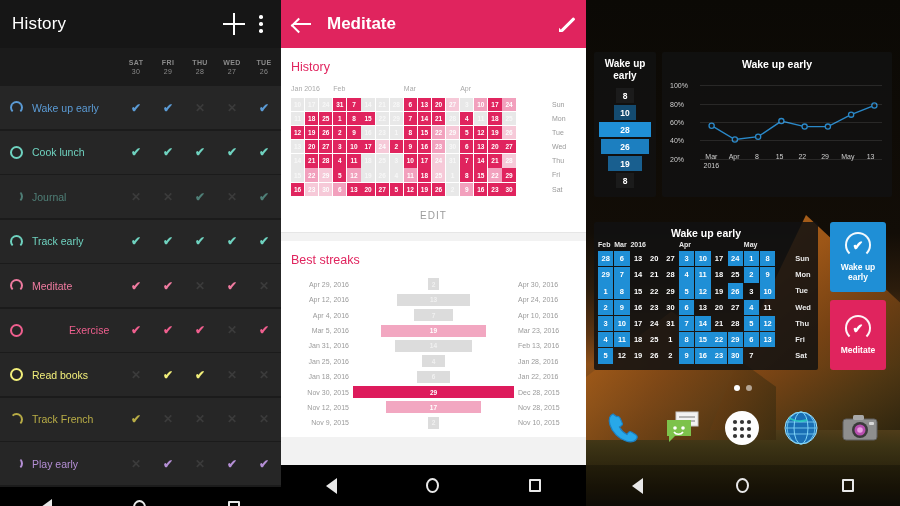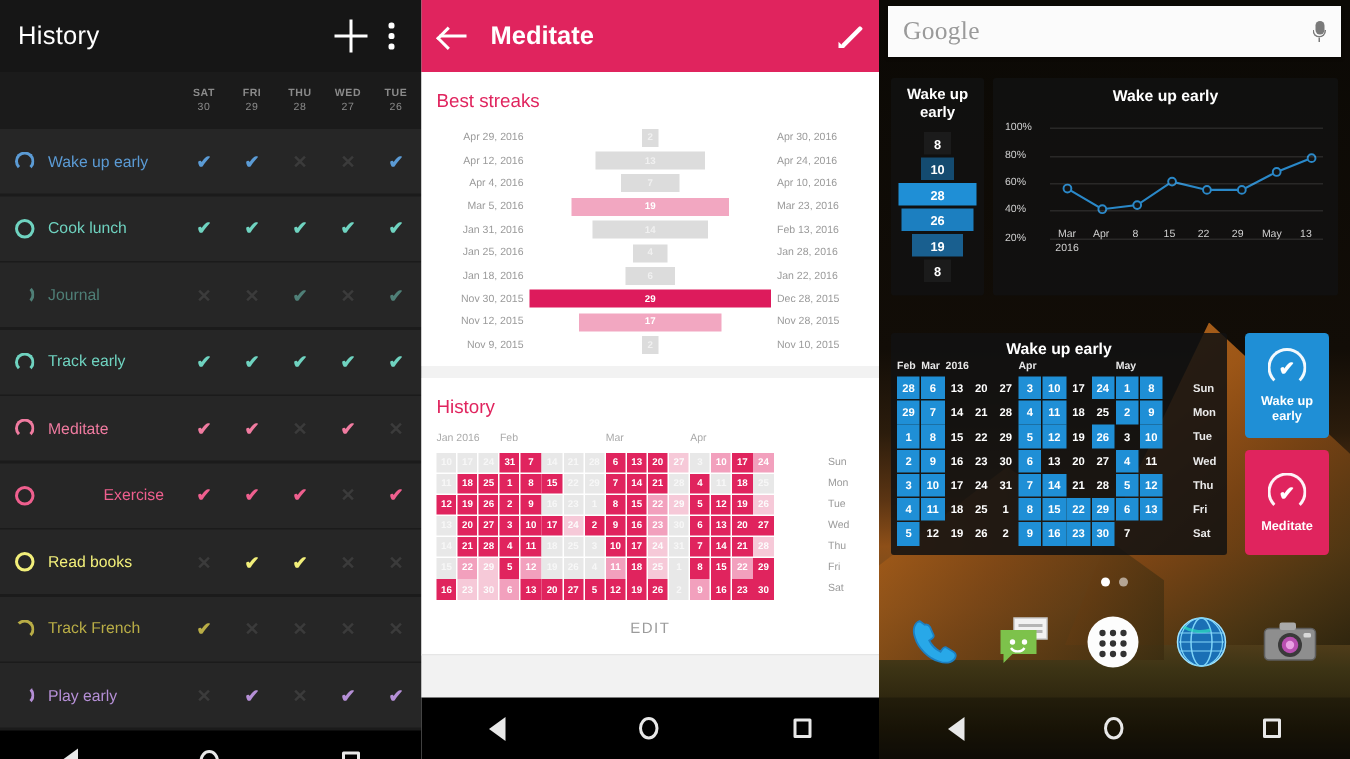--- a/index.html
+++ b/index.html
@@ -289,116 +289,20 @@
 
   <div id="panel-detail">
     <div class="appbar-pink">
       <div class="arrow-back"></div>
       <div class="title">Meditate</div>
       <div class="spacer" style="flex:1"></div>
       <div class="pencil"></div>
     </div>
 
     <div style="flex:1;overflow:hidden;background:#f2f2f2">
-      <div class="card" style="border-bottom:none">
-        <div class="card-title">Best streaks</div>
-        <div class="streaks" id="streaks">
-            <div class="strow">
-              <div class="sd">Apr 29, 2016</div>
-              <div class="strack">
-                <div style="width: 46.5517%;"></div>
-                <div class="sbar" style="width: 6.89655%; background: rgb(220, 220, 220); color: rgb(240, 240, 240);">2</div>
-                <div style="width: 46.5517%;"></div>
-              </div>
-              <div class="sd right">Apr 30, 2016</div>
-            </div>
-            <div class="strow">
-              <div class="sd">Apr 12, 2016</div>
-              <div class="strack">
-                <div style="width: 27.5862%;"></div>
-                <div class="sbar" style="width: 44.8276%; background: rgb(220, 220, 220); color: rgb(240, 240, 240);">13</div>
-                <div style="width: 27.5862%;"></div>
-              </div>
-              <div class="sd right">Apr 24, 2016</div>
-            </div>
-            <div class="strow">
-              <div class="sd">Apr 4, 2016</div>
-              <div class="strack">
-                <div style="width: 37.931%;"></div>
-                <div class="sbar" style="width: 24.1379%; background: rgb(220, 220, 220); color: rgb(240, 240, 240);">7</div>
-                <div style="width: 37.931%;"></div>
-              </div>
-              <div class="sd right">Apr 10, 2016</div>
-            </div>
-            <div class="strow">
-              <div class="sd">Mar 5, 2016</div>
-              <div class="strack">
-                <div style="width: 17.2414%;"></div>
-                <div class="sbar" style="width: 65.5172%; background: rgb(242, 167, 193); color: rgb(255, 255, 255);">19</div>
-                <div style="width: 17.2414%;"></div>
-              </div>
-              <div class="sd right">Mar 23, 2016</div>
-            </div>
-            <div class="strow">
-              <div class="sd">Jan 31, 2016</div>
-              <div class="strack">
-                <div style="width: 25.8621%;"></div>
-                <div class="sbar" style="width: 48.2759%; background: rgb(220, 220, 220); color: rgb(240, 240, 240);">14</div>
-                <div style="width: 25.8621%;"></div>
-              </div>
-              <div class="sd right">Feb 13, 2016</div>
-            </div>
-            <div class="strow">
-              <div class="sd">Jan 25, 2016</div>
-              <div class="strack">
-                <div style="width: 43.1034%;"></div>
-                <div class="sbar" style="width: 13.7931%; background: rgb(220, 220, 220); color: rgb(240, 240, 240);">4</div>
-                <div style="width: 43.1034%;"></div>
-              </div>
-              <div class="sd right">Jan 28, 2016</div>
-            </div>
-            <div class="strow">
-              <div class="sd">Jan 18, 2016</div>
-              <div class="strack">
-                <div style="width: 39.6552%;"></div>
-                <div class="sbar" style="width: 20.6897%; background: rgb(220, 220, 220); color: rgb(240, 240, 240);">6</div>
-                <div style="width: 39.6552%;"></div>
-              </div>
-              <div class="sd right">Jan 22, 2016</div>
-            </div>
-            <div class="strow">
-              <div class="sd">Nov 30, 2015</div>
-              <div class="strack">
-                <div style="width: 0%;"></div>
-                <div class="sbar" style="width: 100%; background: rgb(221, 27, 92); color: rgb(255, 255, 255);">29</div>
-                <div style="width: 0%;"></div>
-              </div>
-              <div class="sd right">Dec 28, 2015</div>
-            </div>
-            <div class="strow">
-              <div class="sd">Nov 12, 2015</div>
-              <div class="strack">
-                <div style="width: 20.6897%;"></div>
-                <div class="sbar" style="width: 58.6207%; background: rgb(242, 167, 193); color: rgb(255, 255, 255);">17</div>
-                <div style="width: 20.6897%;"></div>
-              </div>
-              <div class="sd right">Nov 28, 2015</div>
-            </div>
-            <div class="strow">
-              <div class="sd">Nov 9, 2015</div>
-              <div class="strack">
-                <div style="width: 46.5517%;"></div>
-                <div class="sbar" style="width: 6.89655%; background: rgb(220, 220, 220); color: rgb(240, 240, 240);">2</div>
-                <div style="width: 46.5517%;"></div>
-              </div>
-              <div class="sd right">Nov 10, 2015</div>
-            </div>
-          </div>
-      </div>
-
       <div class="card">
         <div class="card-title">History</div>
         <div class="hist">
           <div class="hist-grid">
             <div class="hist-months" id="hist-months">
                 <span style="left: 0px;">Jan 2016</span>
                 <span style="left: 42.3px;">Feb</span>
                 <span style="left: 112.8px;">Mar</span>
                 <span style="left: 169.2px;">Apr</span>
               </div>
@@ -536,42 +440,129 @@
               <span>Mon</span>
               <span>Tue</span>
               <span>Wed</span>
               <span>Thu</span>
               <span>Fri</span>
               <span>Sat</span>
             </div>
         </div>
         <div class="edit-row">EDIT</div>
       </div>
+
+      <div class="card" style="border-bottom:none">
+        <div class="card-title">Best streaks</div>
+        <div class="streaks" id="streaks">
+            <div class="strow">
+              <div class="sd">Apr 29, 2016</div>
+              <div class="strack">
+                <div style="width: 46.5517%;"></div>
+                <div class="sbar" style="width: 6.89655%; background: rgb(220, 220, 220); color: rgb(240, 240, 240);">2</div>
+                <div style="width: 46.5517%;"></div>
+              </div>
+              <div class="sd right">Apr 30, 2016</div>
+            </div>
+            <div class="strow">
+              <div class="sd">Apr 12, 2016</div>
+              <div class="strack">
+                <div style="width: 27.5862%;"></div>
+                <div class="sbar" style="width: 44.8276%; background: rgb(220, 220, 220); color: rgb(240, 240, 240);">13</div>
+                <div style="width: 27.5862%;"></div>
+              </div>
+              <div class="sd right">Apr 24, 2016</div>
+            </div>
+            <div class="strow">
+              <div class="sd">Apr 4, 2016</div>
+              <div class="strack">
+                <div style="width: 37.931%;"></div>
+                <div class="sbar" style="width: 24.1379%; background: rgb(220, 220, 220); color: rgb(240, 240, 240);">7</div>
+                <div style="width: 37.931%;"></div>
+              </div>
+              <div class="sd right">Apr 10, 2016</div>
+            </div>
+            <div class="strow">
+              <div class="sd">Mar 5, 2016</div>
+              <div class="strack">
+                <div style="width: 17.2414%;"></div>
+                <div class="sbar" style="width: 65.5172%; background: rgb(242, 167, 193); color: rgb(255, 255, 255);">19</div>
+                <div style="width: 17.2414%;"></div>
+              </div>
+              <div class="sd right">Mar 23, 2016</div>
+            </div>
+            <div class="strow">
+              <div class="sd">Jan 31, 2016</div>
+              <div class="strack">
+                <div style="width: 25.8621%;"></div>
+                <div class="sbar" style="width: 48.2759%; background: rgb(220, 220, 220); color: rgb(240, 240, 240);">14</div>
+                <div style="width: 25.8621%;"></div>
+              </div>
+              <div class="sd right">Feb 13, 2016</div>
+            </div>
+            <div class="strow">
+              <div class="sd">Jan 25, 2016</div>
+              <div class="strack">
+                <div style="width: 43.1034%;"></div>
+                <div class="sbar" style="width: 13.7931%; background: rgb(220, 220, 220); color: rgb(240, 240, 240);">4</div>
+                <div style="width: 43.1034%;"></div>
+              </div>
+              <div class="sd right">Jan 28, 2016</div>
+            </div>
+            <div class="strow">
+              <div class="sd">Jan 18, 2016</div>
+              <div class="strack">
+                <div style="width: 39.6552%;"></div>
+                <div class="sbar" style="width: 20.6897%; background: rgb(220, 220, 220); color: rgb(240, 240, 240);">6</div>
+                <div style="width: 39.6552%;"></div>
+              </div>
+              <div class="sd right">Jan 22, 2016</div>
+            </div>
+            <div class="strow">
+              <div class="sd">Nov 30, 2015</div>
+              <div class="strack">
+                <div style="width: 0%;"></div>
+                <div class="sbar" style="width: 100%; background: rgb(221, 27, 92); color: rgb(255, 255, 255);">29</div>
+                <div style="width: 0%;"></div>
+              </div>
+              <div class="sd right">Dec 28, 2015</div>
+            </div>
+            <div class="strow">
+              <div class="sd">Nov 12, 2015</div>
+              <div class="strack">
+                <div style="width: 20.6897%;"></div>
+                <div class="sbar" style="width: 58.6207%; background: rgb(242, 167, 193); color: rgb(255, 255, 255);">17</div>
+                <div style="width: 20.6897%;"></div>
+              </div>
+              <div class="sd right">Nov 28, 2015</div>
+            </div>
+            <div class="strow">
+              <div class="sd">Nov 9, 2015</div>
+              <div class="strack">
+                <div style="width: 46.5517%;"></div>
+                <div class="sbar" style="width: 6.89655%; background: rgb(220, 220, 220); color: rgb(240, 240, 240);">2</div>
+                <div style="width: 46.5517%;"></div>
+              </div>
+              <div class="sd right">Nov 10, 2015</div>
+            </div>
+          </div>
+      </div>
     </div>
 
     <div class="navbar" style="background:#000">
       <div class="nav-back"></div>
       <div class="nav-home"></div>
       <div class="nav-rec"></div>
     </div>
   </div>
 
   <div id="panel-home">
     <div class="rock"></div>
     <div class="rock2"></div>
 
-    <div class="gbar">
-      <div class="gtext">Google</div>
-      <div class="gsp"></div>
-      <div class="mic">
-          <div class="cap"></div>
-          <div class="arc"></div>
-          <div class="stem"></div>
-        </div>
-    </div>
 
     <div class="wid-dark wbar-widget">
       <div class="wtitle">Wake up early</div>
       <div class="bars" id="bars">
           <div class="b" style="width: 18px; background: rgb(27, 27, 27);">8</div>
           <div class="b" style="width: 22px; background: rgb(20, 75, 112);">10</div>
           <div class="b" style="width: 52px; background: rgb(31, 143, 214);">28</div>
           <div class="b" style="width: 48px; background: rgb(28, 127, 192);">26</div>
           <div class="b" style="width: 34px; background: rgb(25, 95, 143);">19</div>
           <div class="b" style="width: 18px; background: rgb(27, 27, 27);">8</div>

